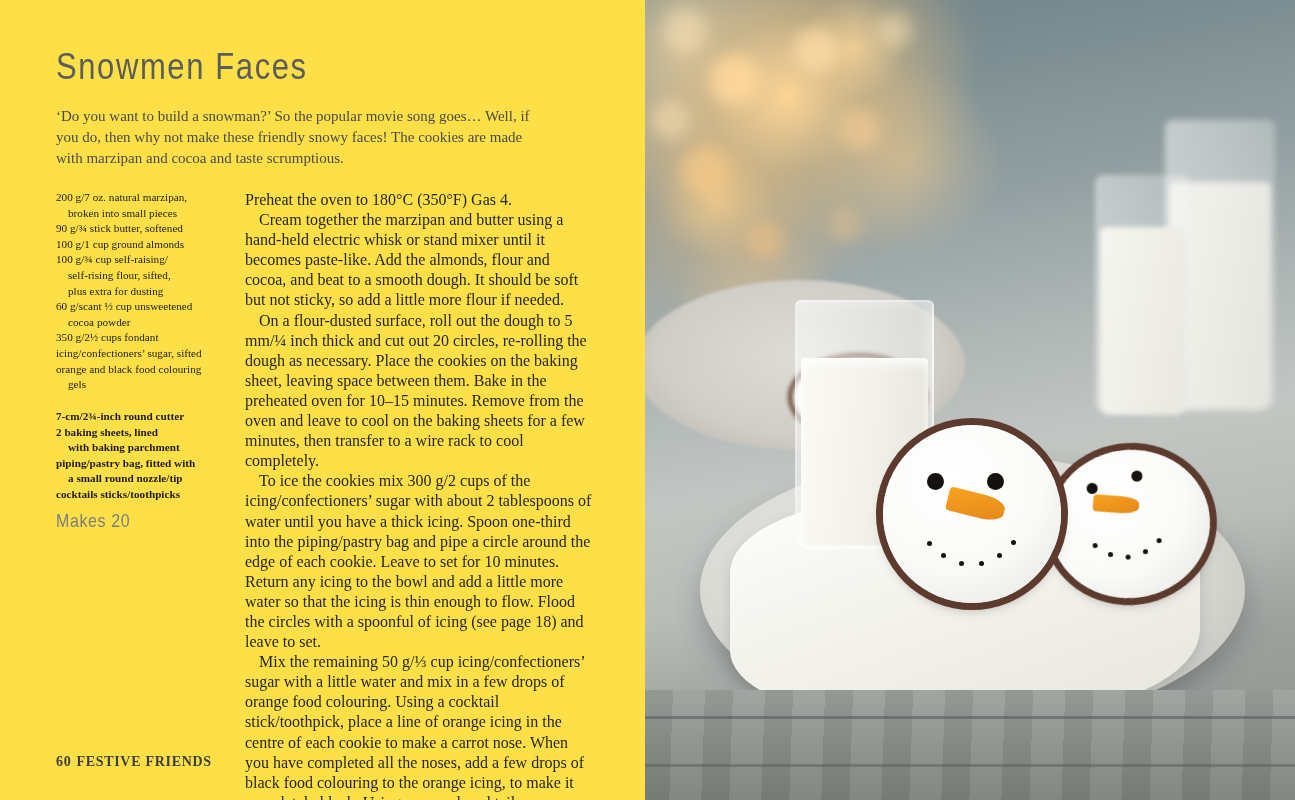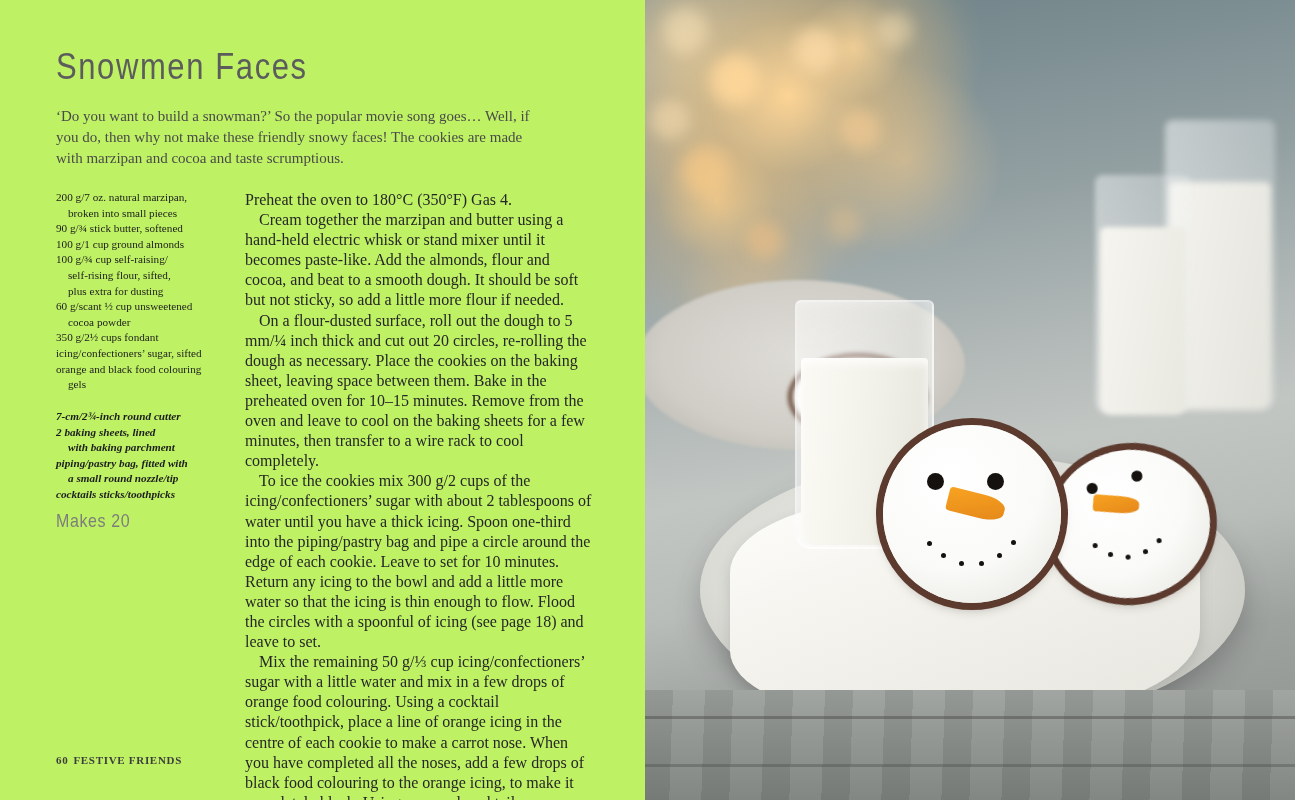--- a/index.html
+++ b/index.html
@@ -18,21 +18,21 @@
     width: 1295px;
     height: 800px;
     display: flex;
   }
 
   
   .left-page {
     position: relative;
     width: 645px;
     height: 800px;
-    background: #bef264;
+    background: #fde047;
     box-sizing: border-box;
   }
 
   .recipe-title {
     position: absolute;
     left: 56px;
     top: 46px;
     font-family: "Liberation Sans", sans-serif;
     font-size: 31px;
     font-weight: 300;
@@ -77,21 +77,20 @@
   .equipment-col {
     position: absolute;
     left: 56px;
     top: 409px;
     width: 175px;
     font-size: 11.2px;
     line-height: 15.6px;
     color: #1c1c1c;
     font-family: "Liberation Serif", serif;
     font-weight: bold;
-    font-style: italic;
   }
   .equipment-col .eq .cont {
     display: block;
     padding-left: 12px;
   }
   .makes {
     position: absolute;
     left: 56px;
     top: 511px;
     font-size: 16px;
@@ -119,21 +118,21 @@
     text-indent: 14px;
   }
   .method-col p.first {
     text-indent: 0;
   }
 
   .folio {
     position: absolute;
     left: 56px;
     top: 754px;
-    font-size: 11px;
+    font-size: 14px;
     letter-spacing: 0.7px;
     color: #3d3d3d;
     font-family: "Liberation Serif", serif;
     font-weight: bold;
   }
   .folio .num { margin-right: 5px; }
 
   
   .right-page {
     position: relative;

